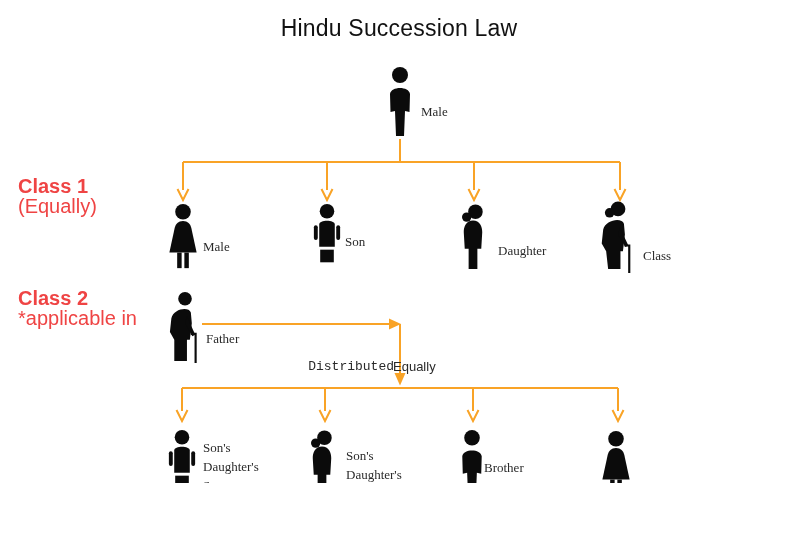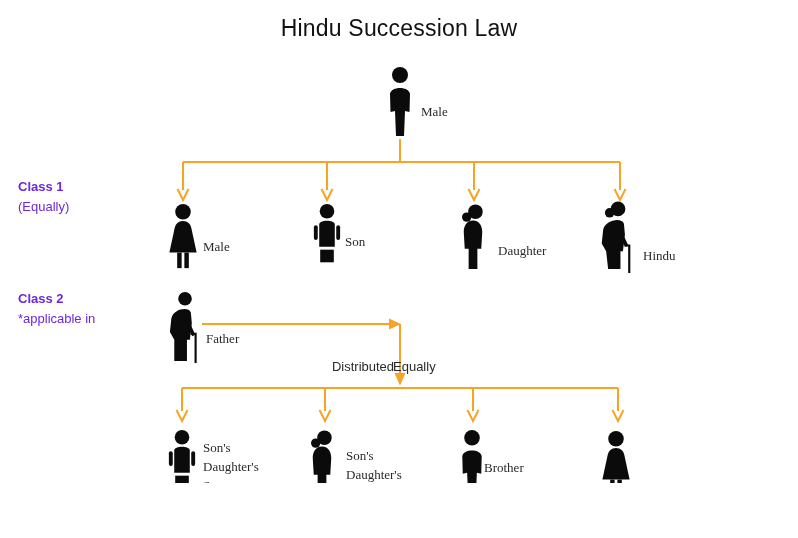--- a/index.html
+++ b/index.html
@@ -11,21 +11,21 @@
     position:absolute;left:0;top:15px;width:798px;text-align:center;
     font-size:23px;font-weight:400;color:#111;letter-spacing:.2px;
   }
   .connectors{position:absolute;left:0;top:0;width:798px;height:538px;pointer-events:none;}
   .ln{fill:none;stroke:var(--connector,#F9A326);stroke-width:2;}
   .ah-open{fill:none;stroke:var(--connector,#F9A326);stroke-width:2;stroke-linejoin:miter;}
   .ah-fill{fill:var(--connector,#F9A326);stroke:none;}
   .fig{position:absolute;}
   .fig *{fill:var(--figure,#0b0b0b);}
   .lbl{position:absolute;font-size:13px;line-height:19px;color:#2a2a2a;white-space:pre-line;font-family:Liberation Serif, serif;}
-  .cls{position:absolute;font-size:13px;line-height:19.5px;color:#6d28d9;}
+  .cls{position:absolute;font-size:20px;line-height:19.5px;color:#ef4444;}
   .cls .hd{font-weight:700;}
   .flowlbl{position:absolute;font-size:13px;color:#2a2a2a;}
 </style>
 </head>
 <body>
 
 <div class="canvas">
 
   <svg width="0" height="0" style="position:absolute" aria-hidden="true">
     <defs>
@@ -85,21 +85,21 @@
 
   <div class="cls" style="left:18px;top:177px;">
     <div class="hd">Class 1</div>
     <div>(Equally)</div>
   </div>
   <div class="cls" style="left:18px;top:289px;">
     <div class="hd">Class 2</div>
     <div>*applicable in</div>
   </div>
 
-  <div class="flowlbl" style="left:316px;top:359px;width:94px;text-align:center;">Distributed</div>
+  <div class="flowlbl" style="left:300px;top:359px;width:94px;text-align:right;font-family:Liberation Mono, monospace;">Distributed</div>
   <div class="flowlbl" style="left:393px;top:359px;text-align:right;">Equally</div>
 
   <svg class="fig" style="left:378px;top:66px;width:44px;height:72px;">
       <use href="#sym-man"></use>
     </svg>
   <div class="lbl" style="left:421px;top:102px;">Male</div>
 
   <svg class="fig" style="left:161px;top:203px;width:44px;height:70px;">
       <use href="#sym-woman"></use>
     </svg>
@@ -111,21 +111,21 @@
   <div class="lbl" style="left:345px;top:232px;">Son</div>
 
   <svg class="fig" style="left:451px;top:203px;width:44px;height:70px;">
       <use href="#sym-girl"></use>
     </svg>
   <div class="lbl" style="left:498px;top:241px;">Daughter</div>
 
   <svg class="fig" style="left:593px;top:200px;width:50px;height:75px;">
       <use href="#sym-elder-woman"></use>
     </svg>
-  <div class="lbl" style="left:643px;top:246px;">Hindu</div>
+  <div class="lbl" style="left:643px;top:246px;">Class</div>
 
   <svg class="fig" style="left:160px;top:291px;width:50px;height:74px;">
       <use href="#sym-elder-man"></use>
     </svg>
   <div class="lbl" style="left:206px;top:329px;">Father</div>
 
   <svg class="fig" style="left:160px;top:429px;width:44px;height:70px;">
       <use href="#sym-boy"></use>
     </svg>
   <div class="lbl" style="left:203px;top:438px;">Son's

